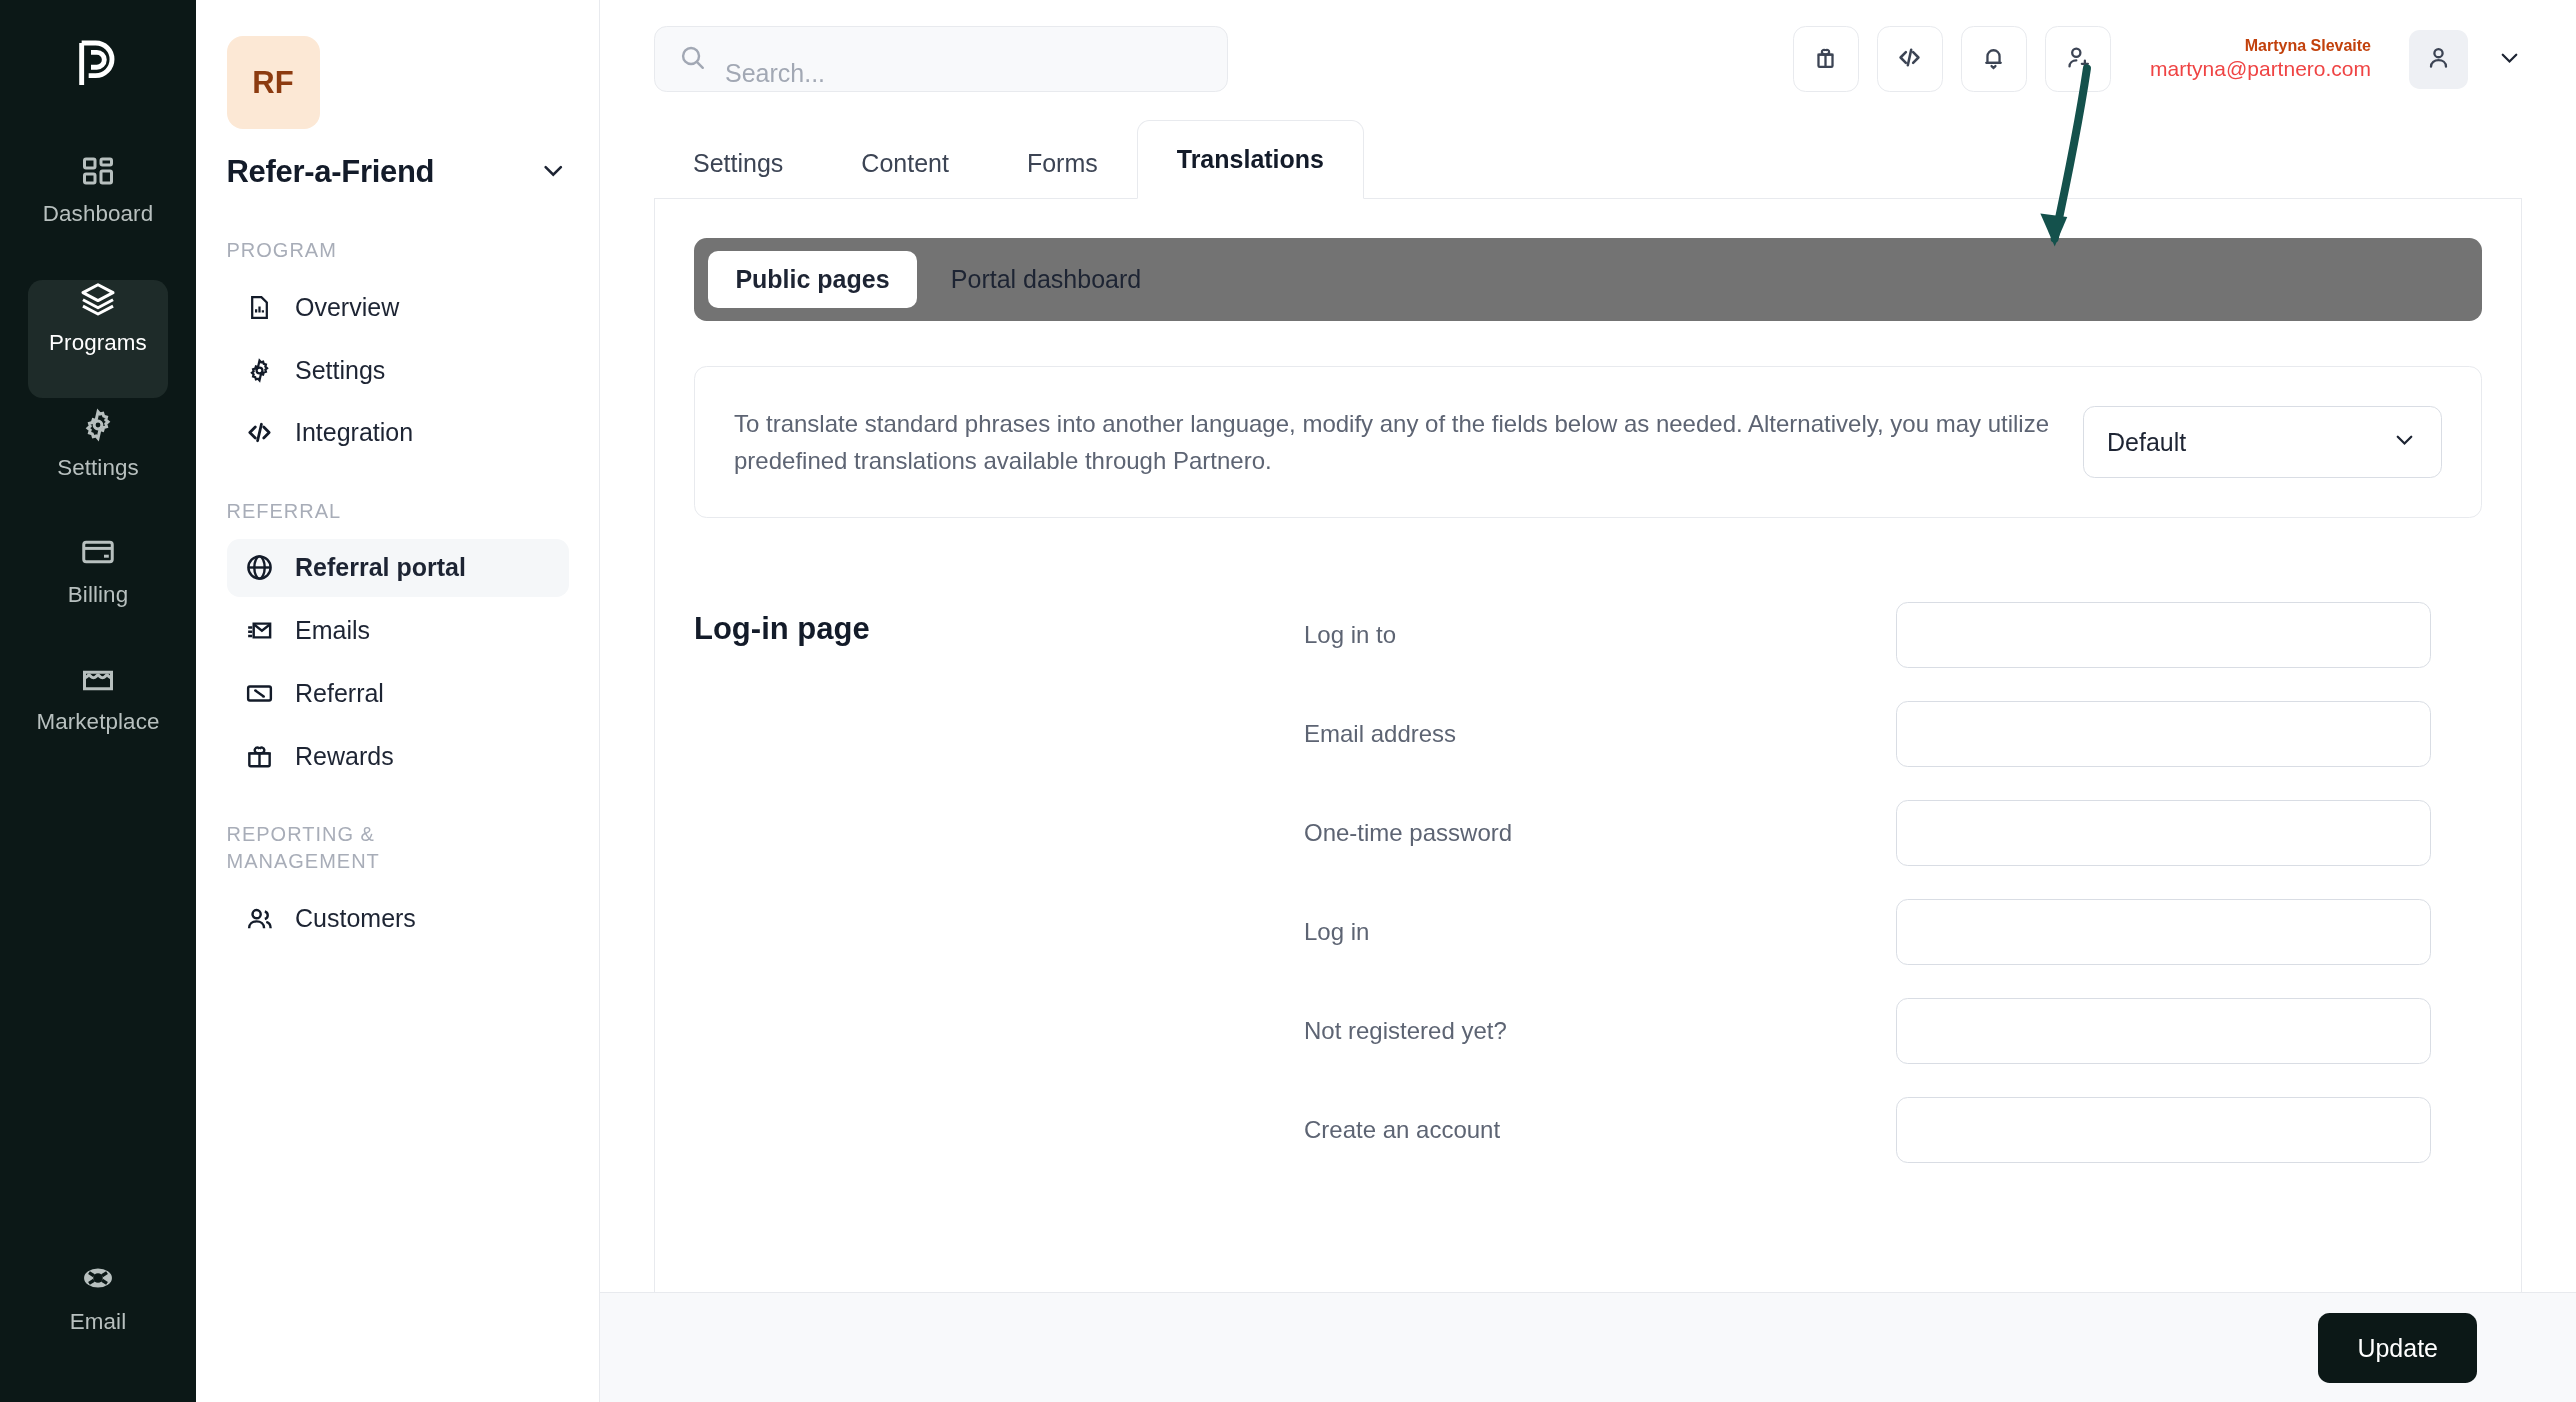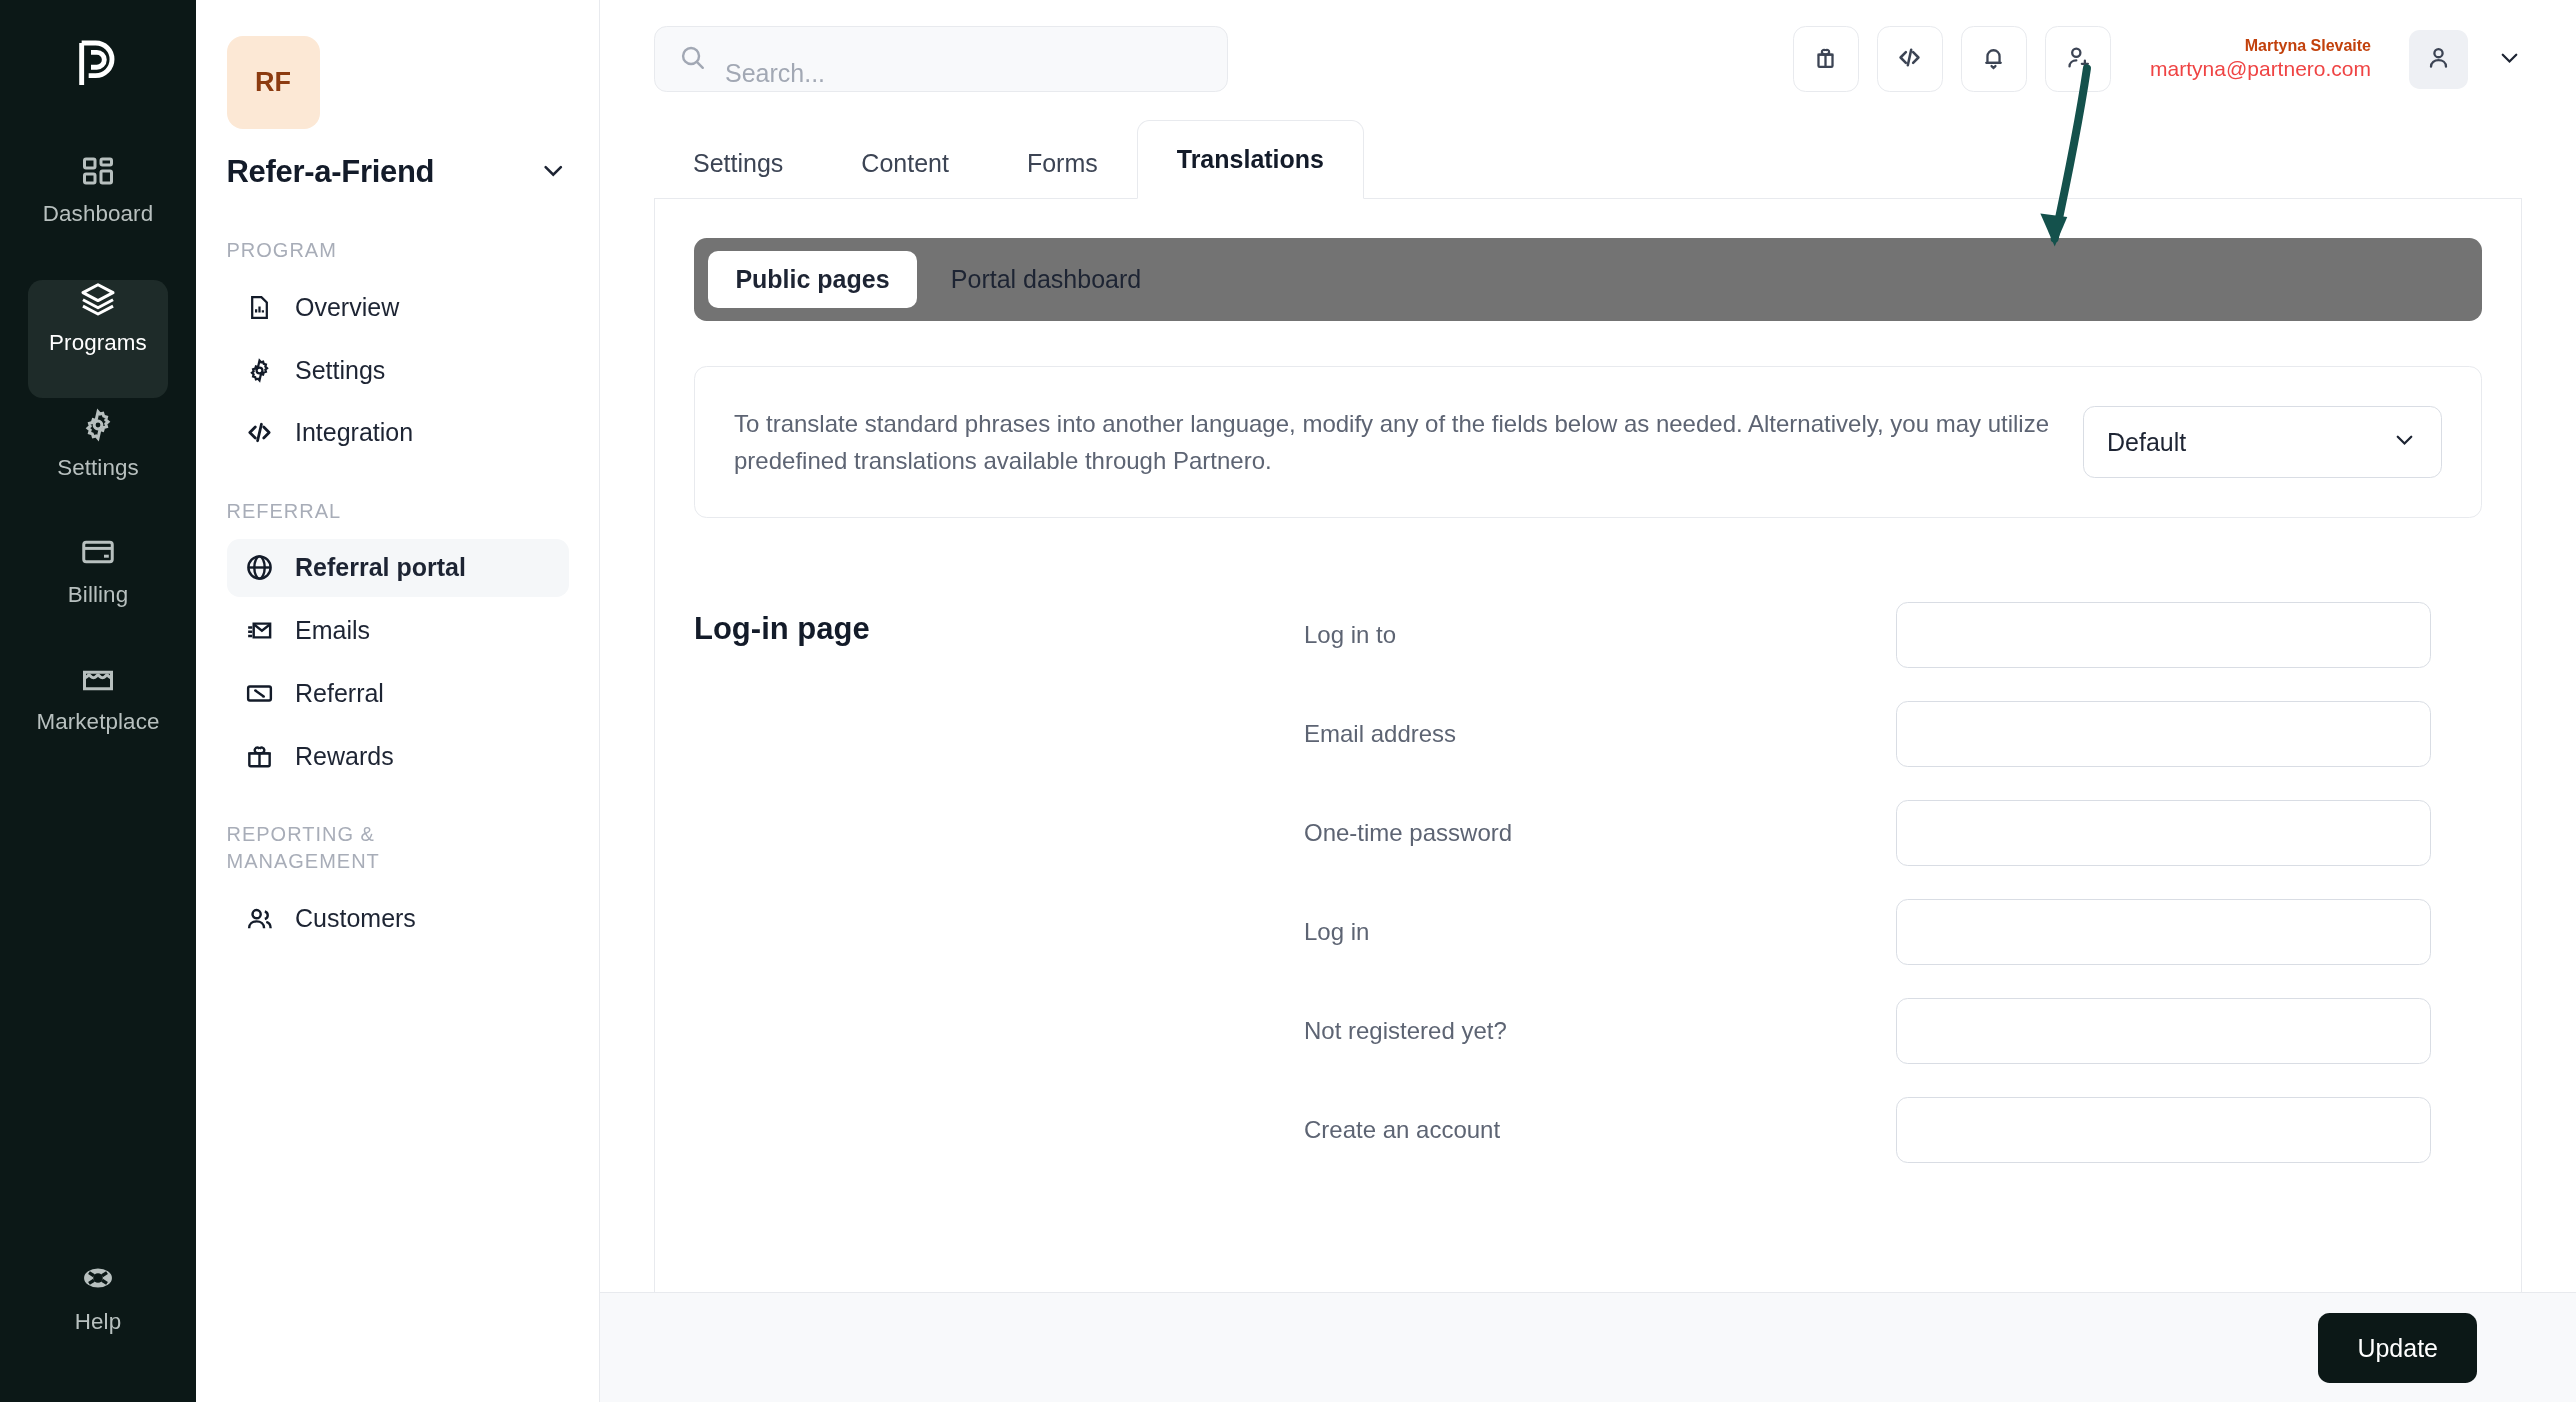--- a/index.html
+++ b/index.html
@@ -37,21 +37,21 @@
   
   .side {
     width: 404px; flex: 0 0 404px;
     background: #ffffff;
     border-right: 0.9px solid #e8eaee;
     padding: 36px 30.5px 0 30.5px;
   }
   .prog-badge {
     width: 93px; height: 93px; border-radius: 16px;
     background: #fce8d5; color: #8c3b10;
-    font-size: 27px; font-weight: bold;
+    font-size: 31px; font-weight: bold;
     display: flex; align-items: center; justify-content: center;
     margin-bottom: 25px;
   }
   .prog-row { display: flex; align-items: center; justify-content: space-between; margin-bottom: 47px; cursor: pointer; }
   .prog-name { font-size: 31px; font-weight: bold; color: #131b29; letter-spacing: -0.3px; }
   .side-group-label {
     font-size: 20px; color: #a8adb8; letter-spacing: 1px;
     text-transform: uppercase; margin-bottom: 14.4px; line-height: 1.35;
   }
   .side-group { margin-bottom: 36px; }
@@ -232,21 +232,21 @@
     <div class="rail-spacer"></div>
 
     <div class="rail-item rail-bottom">
       <span class="ic">
         <svg width="36" height="36" viewBox="0 0 24 24" fill="none" stroke="currentColor" stroke-width="2">
           <ellipse cx="12" cy="12" rx="9.3" ry="6.4" fill="currentColor" stroke="none"></ellipse>
           <circle cx="12" cy="12" r="3.2" fill="#0c1817" stroke="none"></circle>
           <path d="M6 8.4l3.3 2.1M18 8.4l-3.3 2.1M6 15.6l3.3-2.1M18 15.6l-3.3-2.1" stroke="#0c1817" stroke-width="2.2"></path>
         </svg>
       </span>
-      <span class="lbl">Help</span>
+      <span class="lbl">Email</span>
     </div>
   </div>
 
   <div class="side">
     <div class="prog-badge">RF</div>
     <div class="prog-row">
       <span class="prog-name">Refer-a-Friend</span>
       <span>
         <svg width="30.5" height="30.5" viewBox="0 0 24 24" fill="none" stroke="#1d2433" stroke-width="2" stroke-linecap="round">
           <path d="M6 9.5l6 6 6-6"></path>

